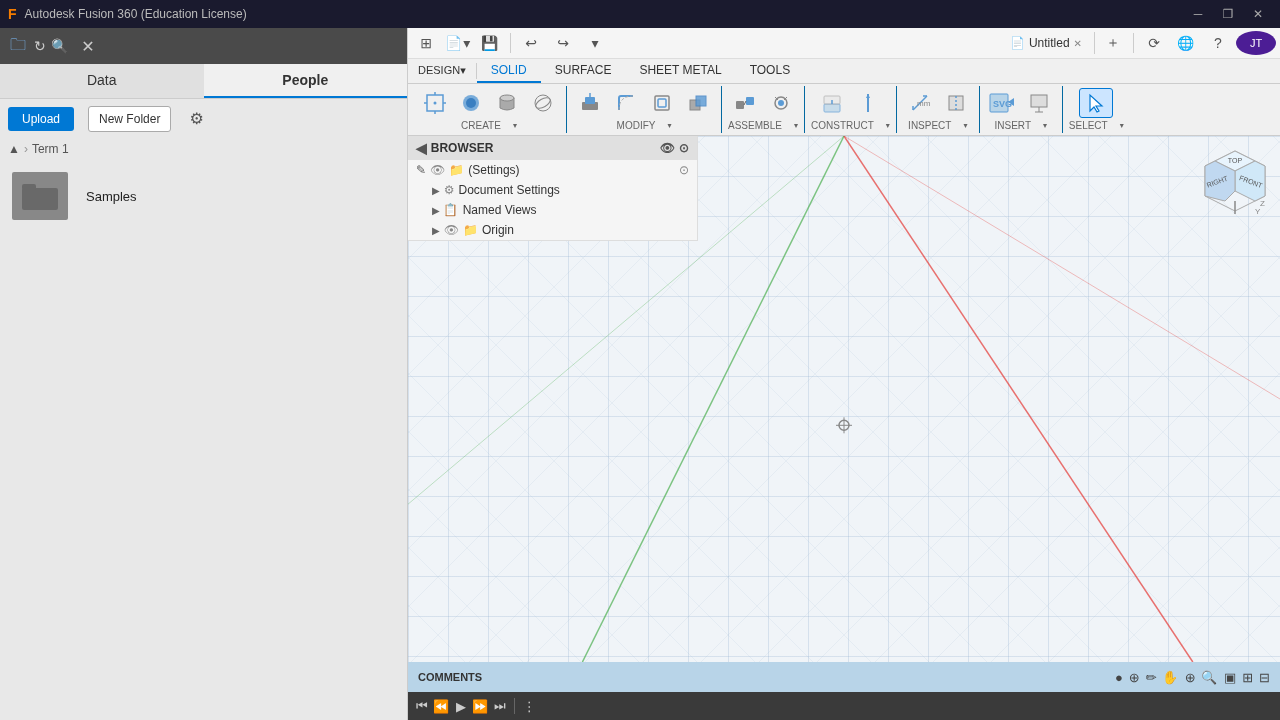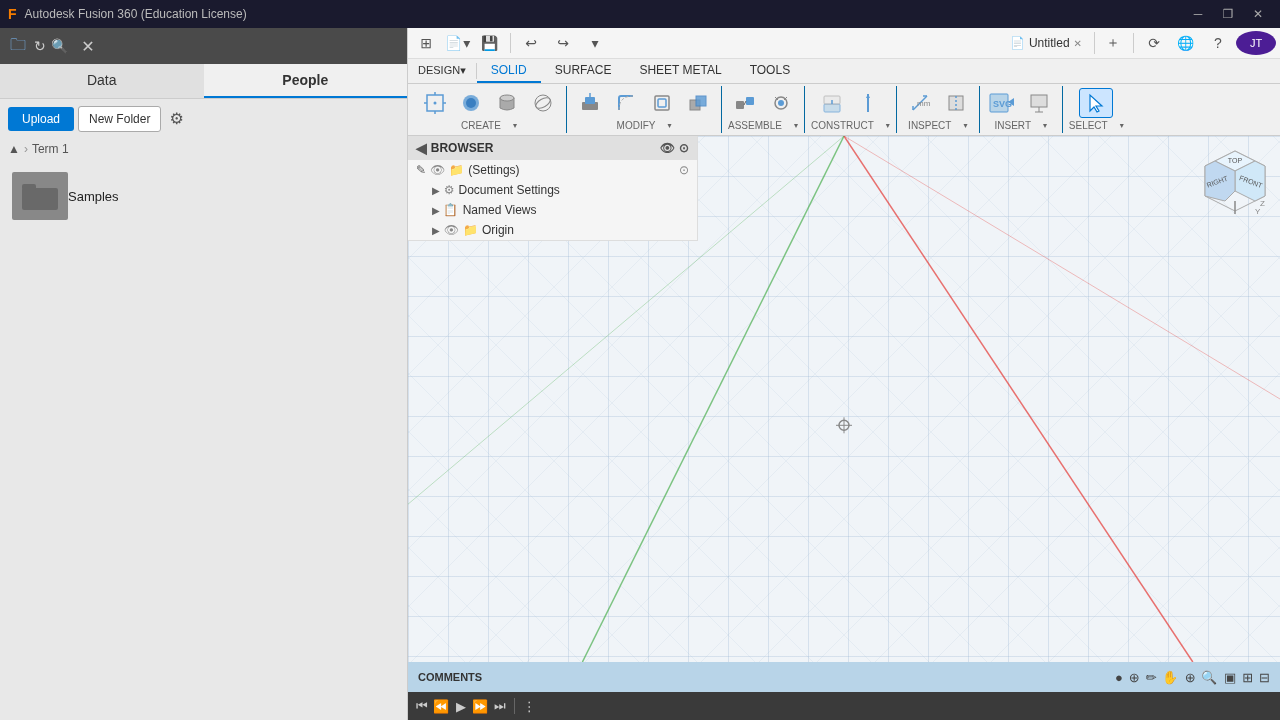--- a/index.html
+++ b/index.html
@@ -68,21 +68,21 @@
     .tab.active {
       background: #f0f0f0;
       border-bottom: 2px solid #0078d4;
       font-weight: 600;
     }
 
     
     .action-bar {
       display: flex;
       align-items: center;
-      gap: 4px;
+      gap: 14px;
       padding: 6px 8px;
       background: #e8e8e8;
     }
     .btn-upload {
       background: #0078d4;
       color: white;
       border: none;
       padding: 5px 14px;
       border-radius: 3px;
       cursor: pointer;
@@ -115,21 +115,21 @@
       align-items: center;
       gap: 4px;
     }
     .breadcrumb .sep { color: #999; }
 
     
     .file-list { flex: 1; overflow-y: auto; padding: 8px; }
     .file-item {
       display: flex;
       align-items: center;
-      gap: 0;
+      gap: 18px;
       padding: 4px;
       cursor: pointer;
       border-radius: 3px;
     }
     .file-thumb {
       width: 56px;
       height: 48px;
       background: #888;
       border-radius: 2px;
       display: flex;

